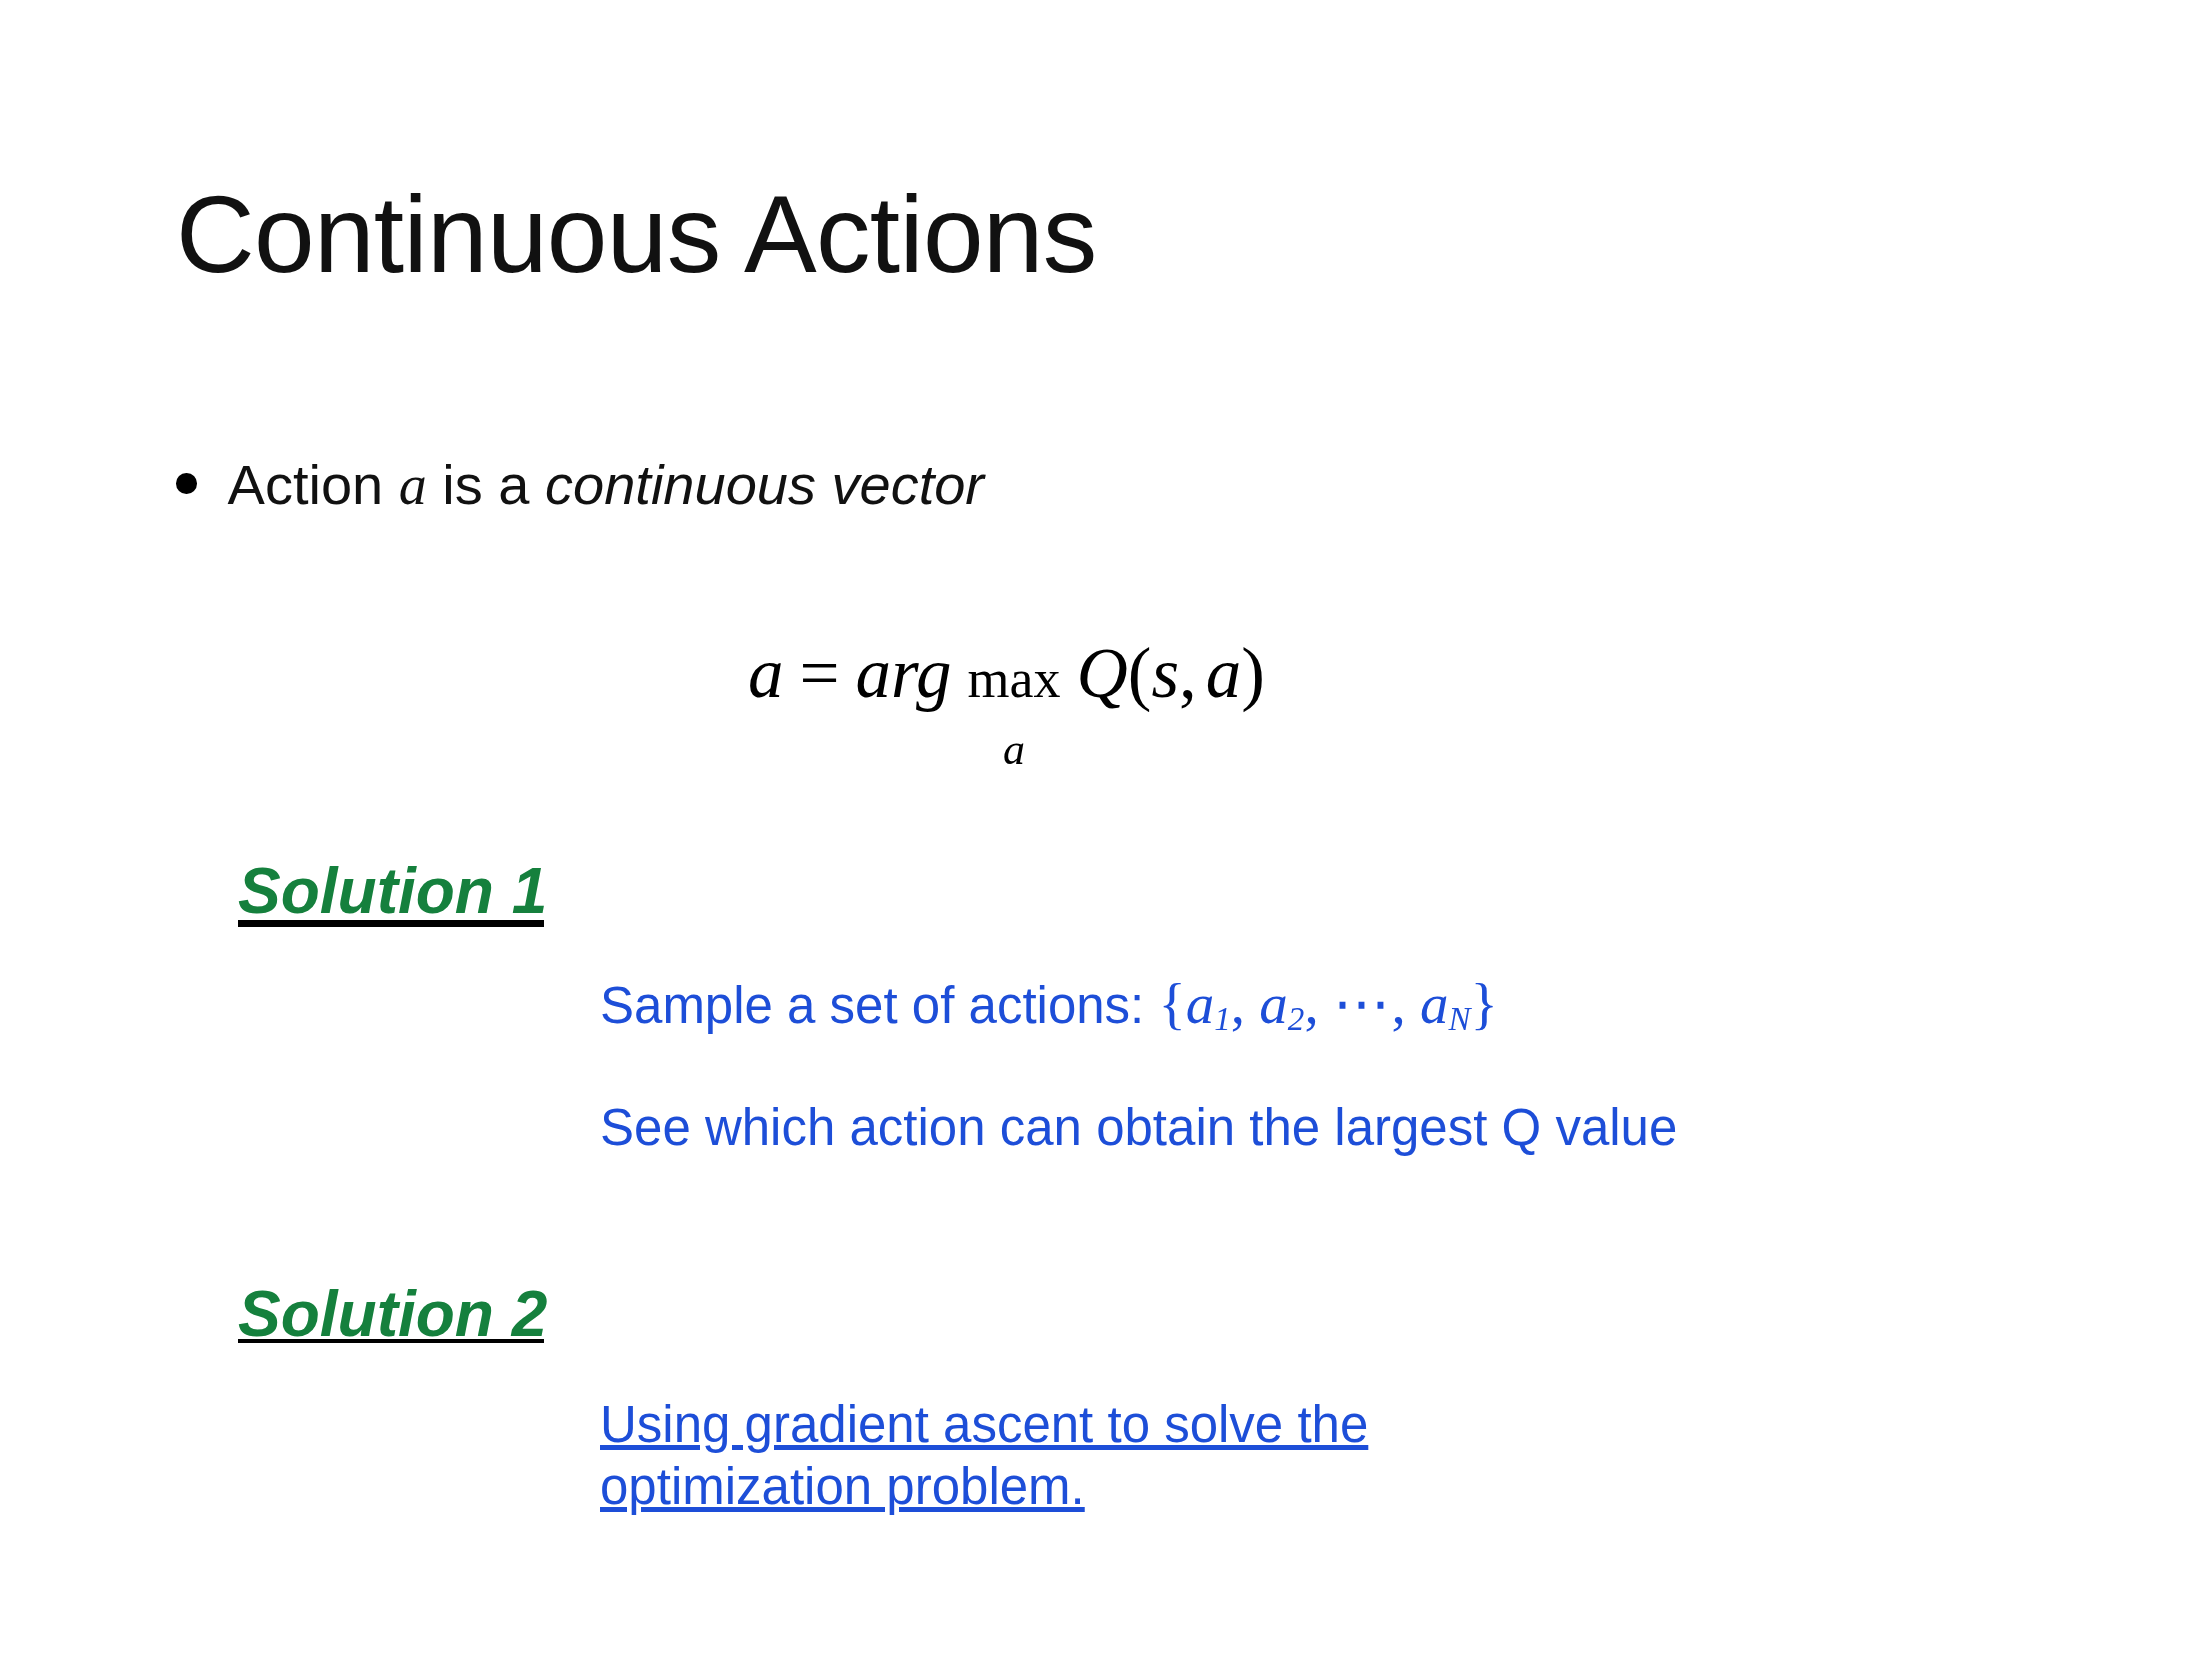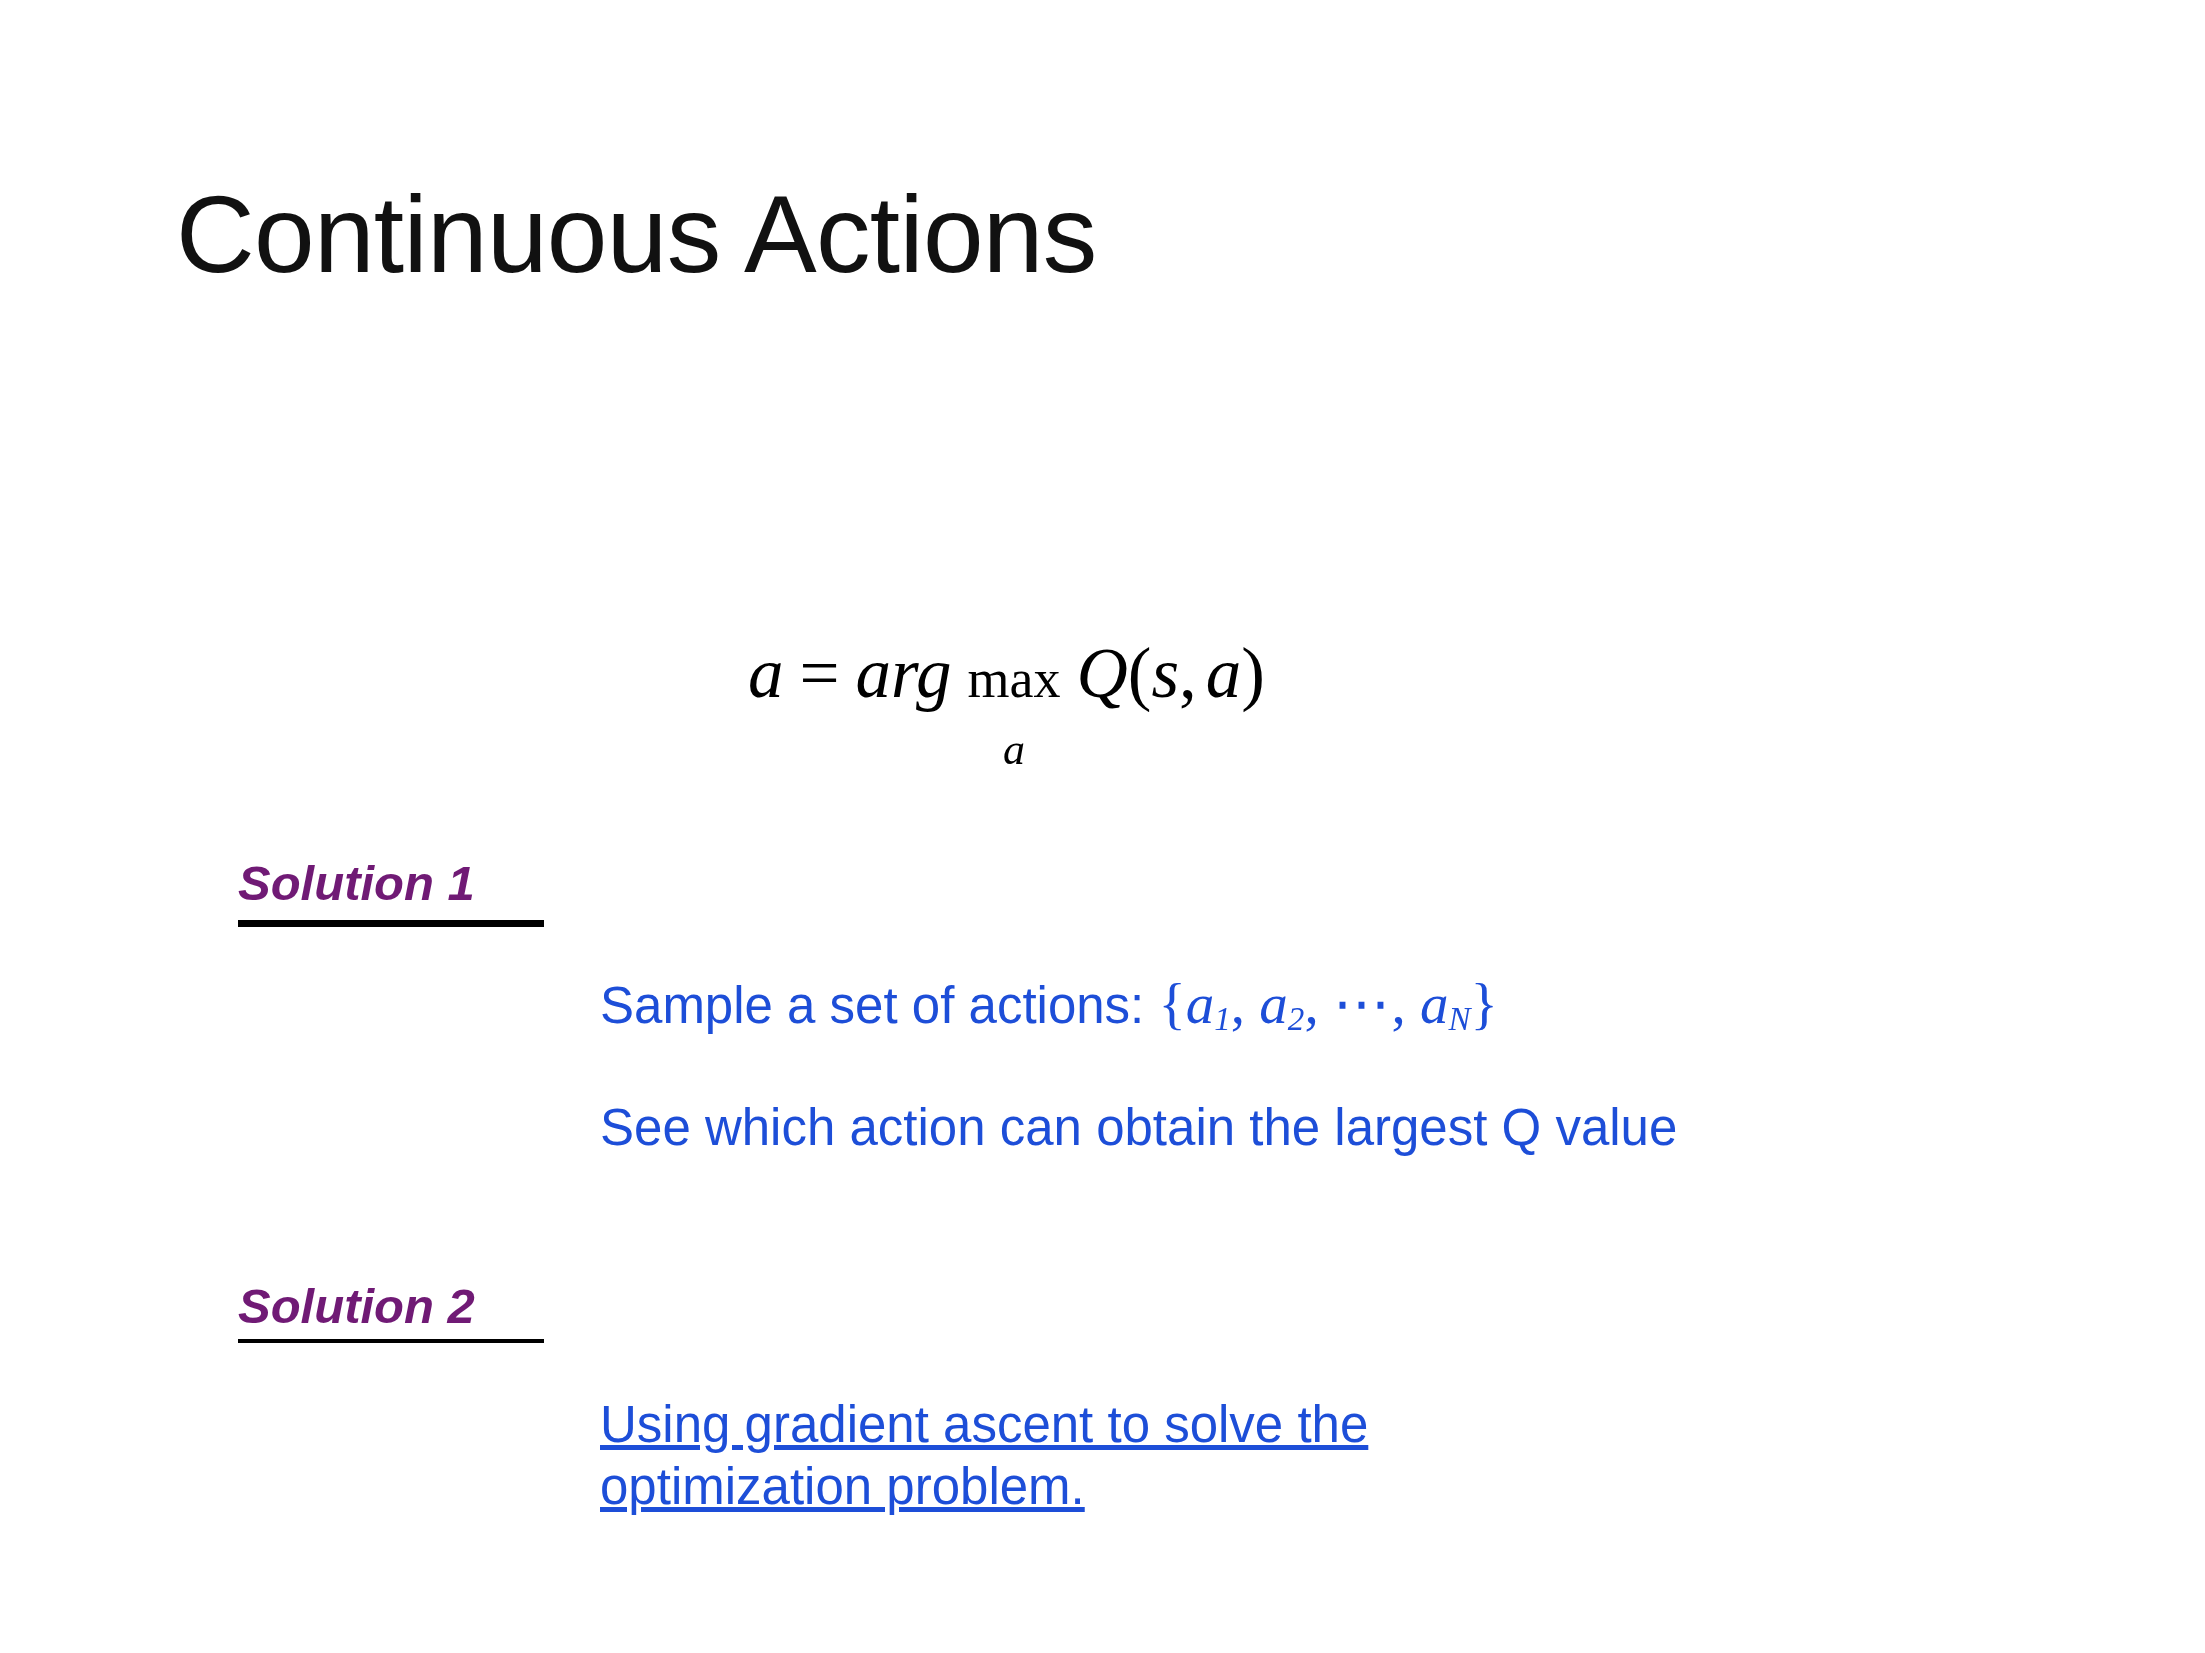--- a/index.html
+++ b/index.html
@@ -104,25 +104,25 @@
     top: 76px;
     left: 50%;
     transform: translateX(-50%);
   }
 
   
   .solution-head {
     position: absolute;
     left: 238px;
     font-family: "Liberation Sans", sans-serif;
-    font-size: 49px;
+    font-size: 64px;
     font-weight: bold;
     font-style: italic;
     line-height: 1;
-    color: #701a75;
+    color: #15803d;
     white-space: nowrap;
   }
   .solution-rule {
     position: absolute;
     left: 238px;
     width: 306px;
     background: #000000;
   }
   #sol1-head { top: 859px; }
   #sol1-rule { top: 920px; height: 6.6px; }
@@ -165,20 +165,24 @@
     letter-spacing: 1.5px;
   }
 </style>
 </head>
 <body>
 
 <div class="slide">
 
   <div class="slide-title">Continuous Actions</div>
 
+  <div class="bullet-row">
+    <span class="bullet-dot"></span>
+    <span class="bullet-text"><span>Action </span><span class="mathvar">a</span><span> is a </span><span class="ital">continuous vector</span></span>
+  </div>
 
   <div class="equation">
     <span class="eq-it">a</span>
     <span class="eq-sp"></span>
     <span class="eq-up">=</span>
     <span class="eq-sp"></span>
     <span class="eq-it">arg</span>
     <span class="eq-sp"></span>
     <span class="maxop">
       <span class="op">max</span>

